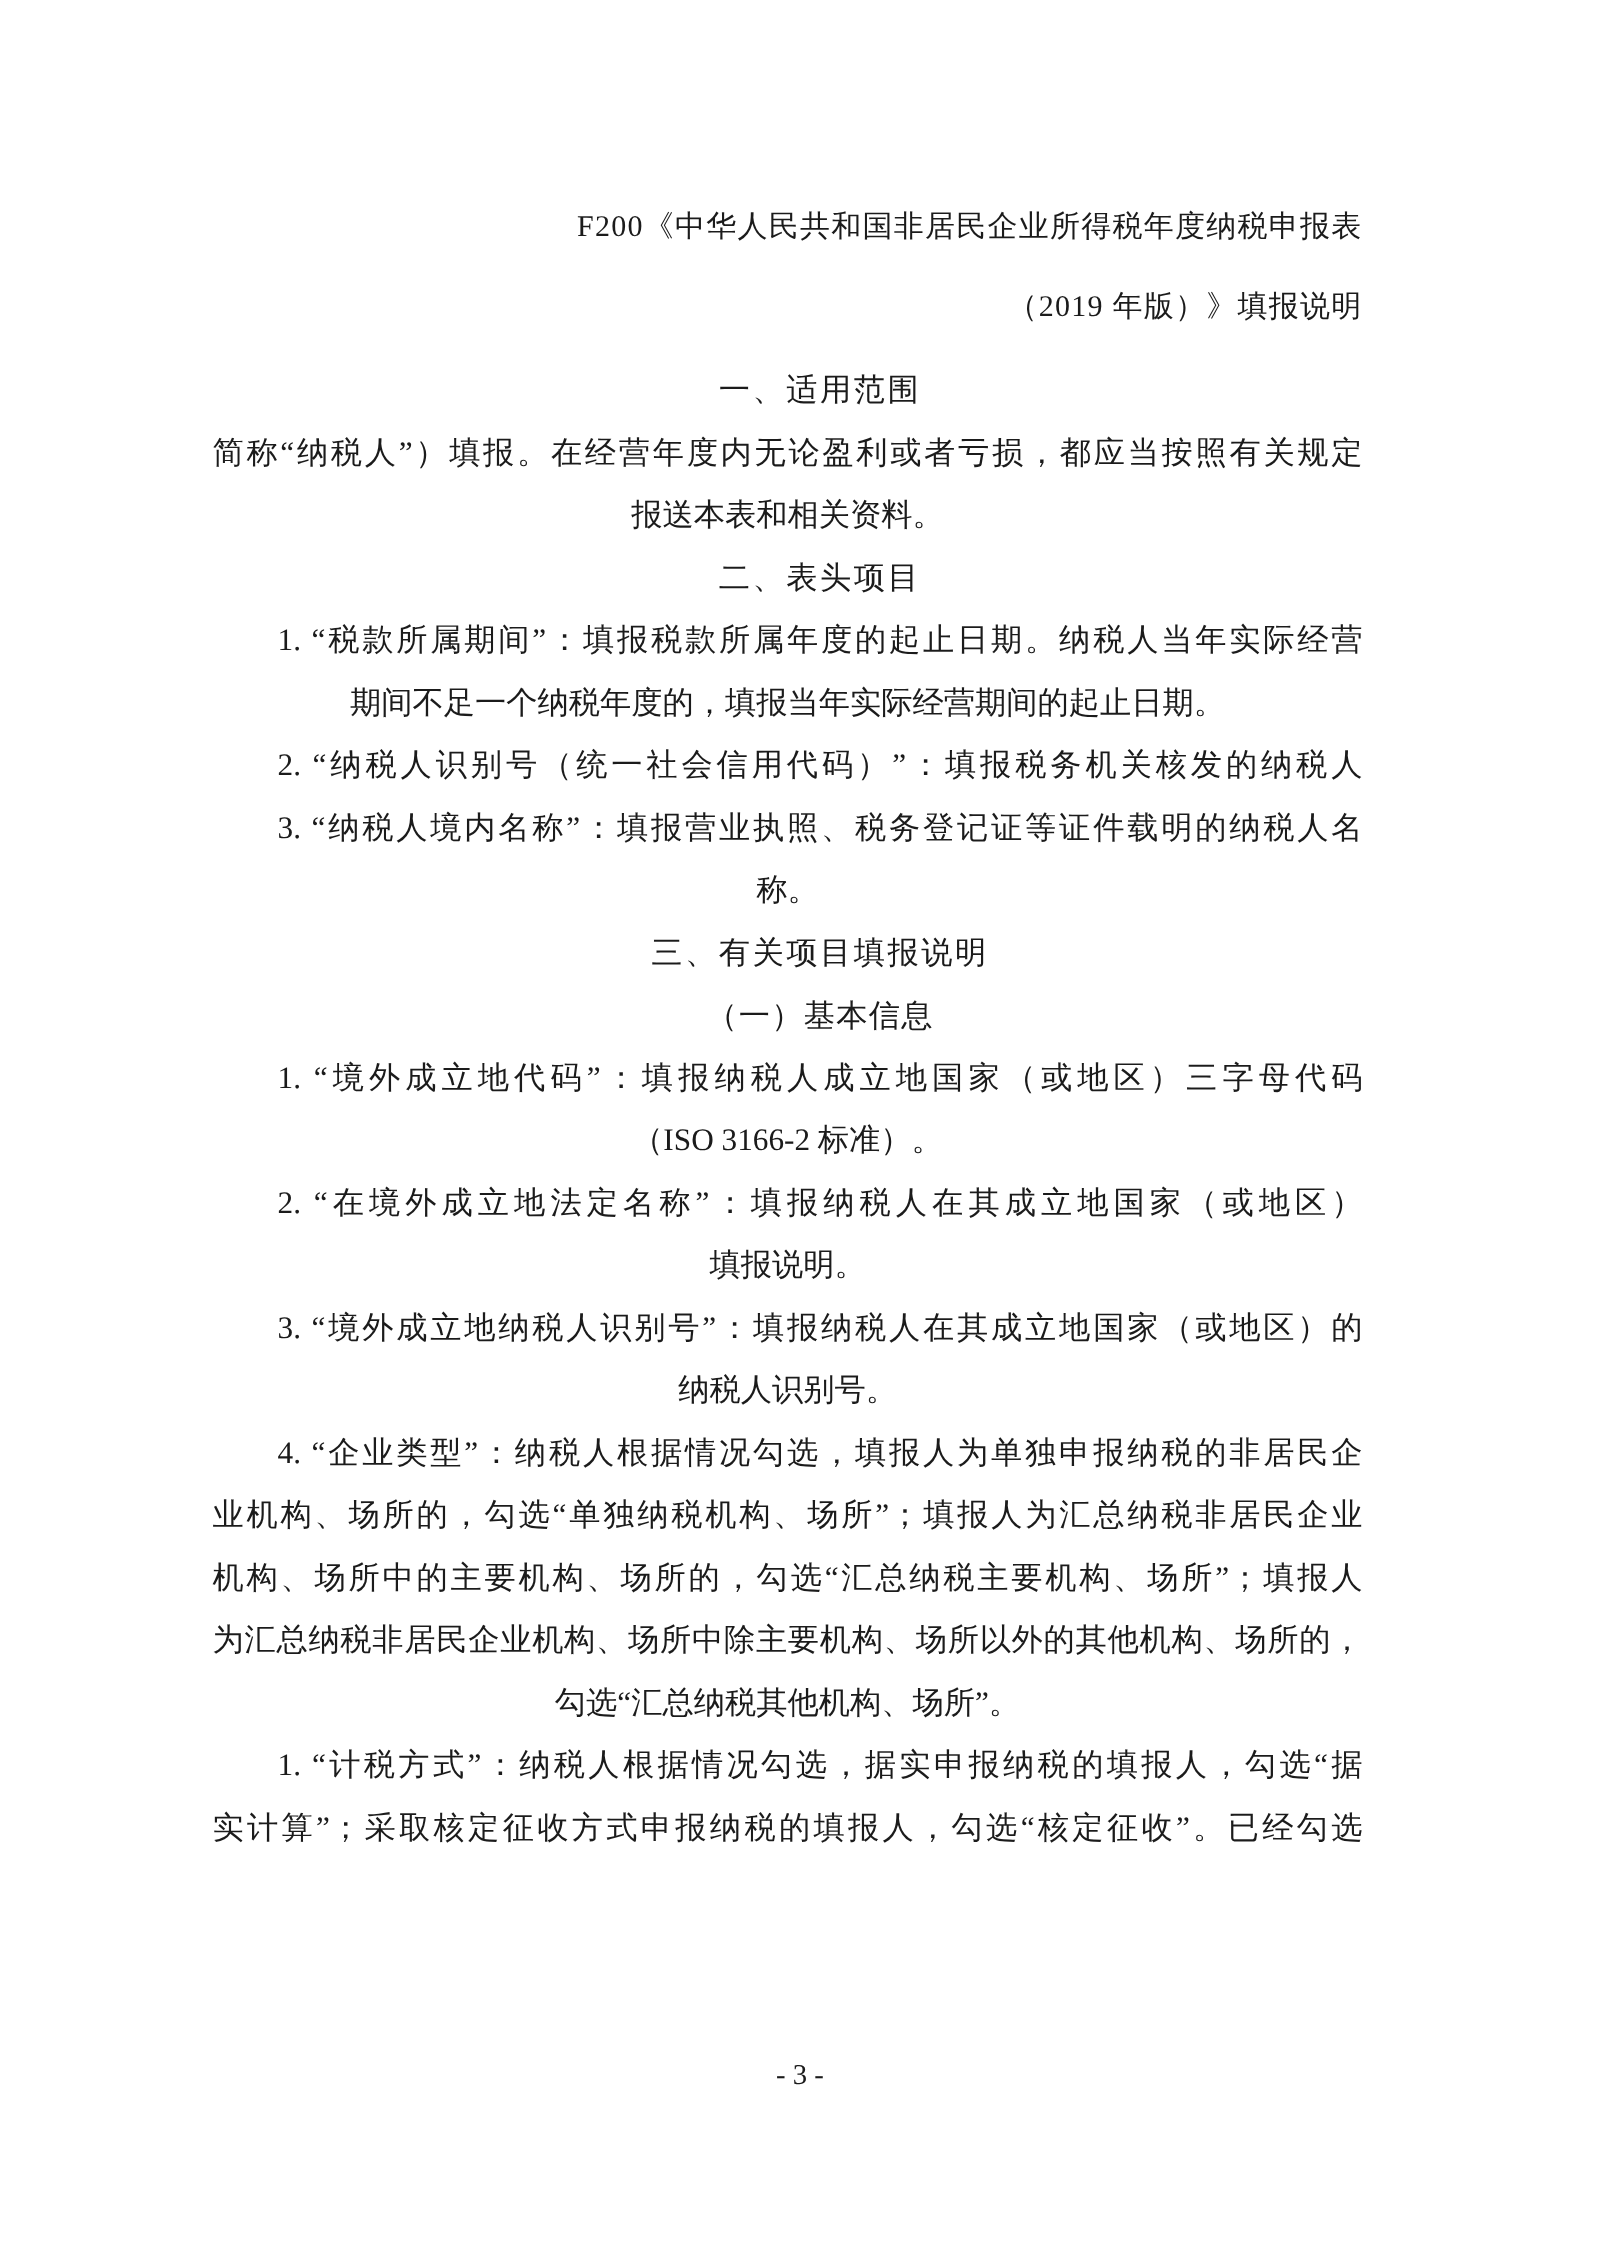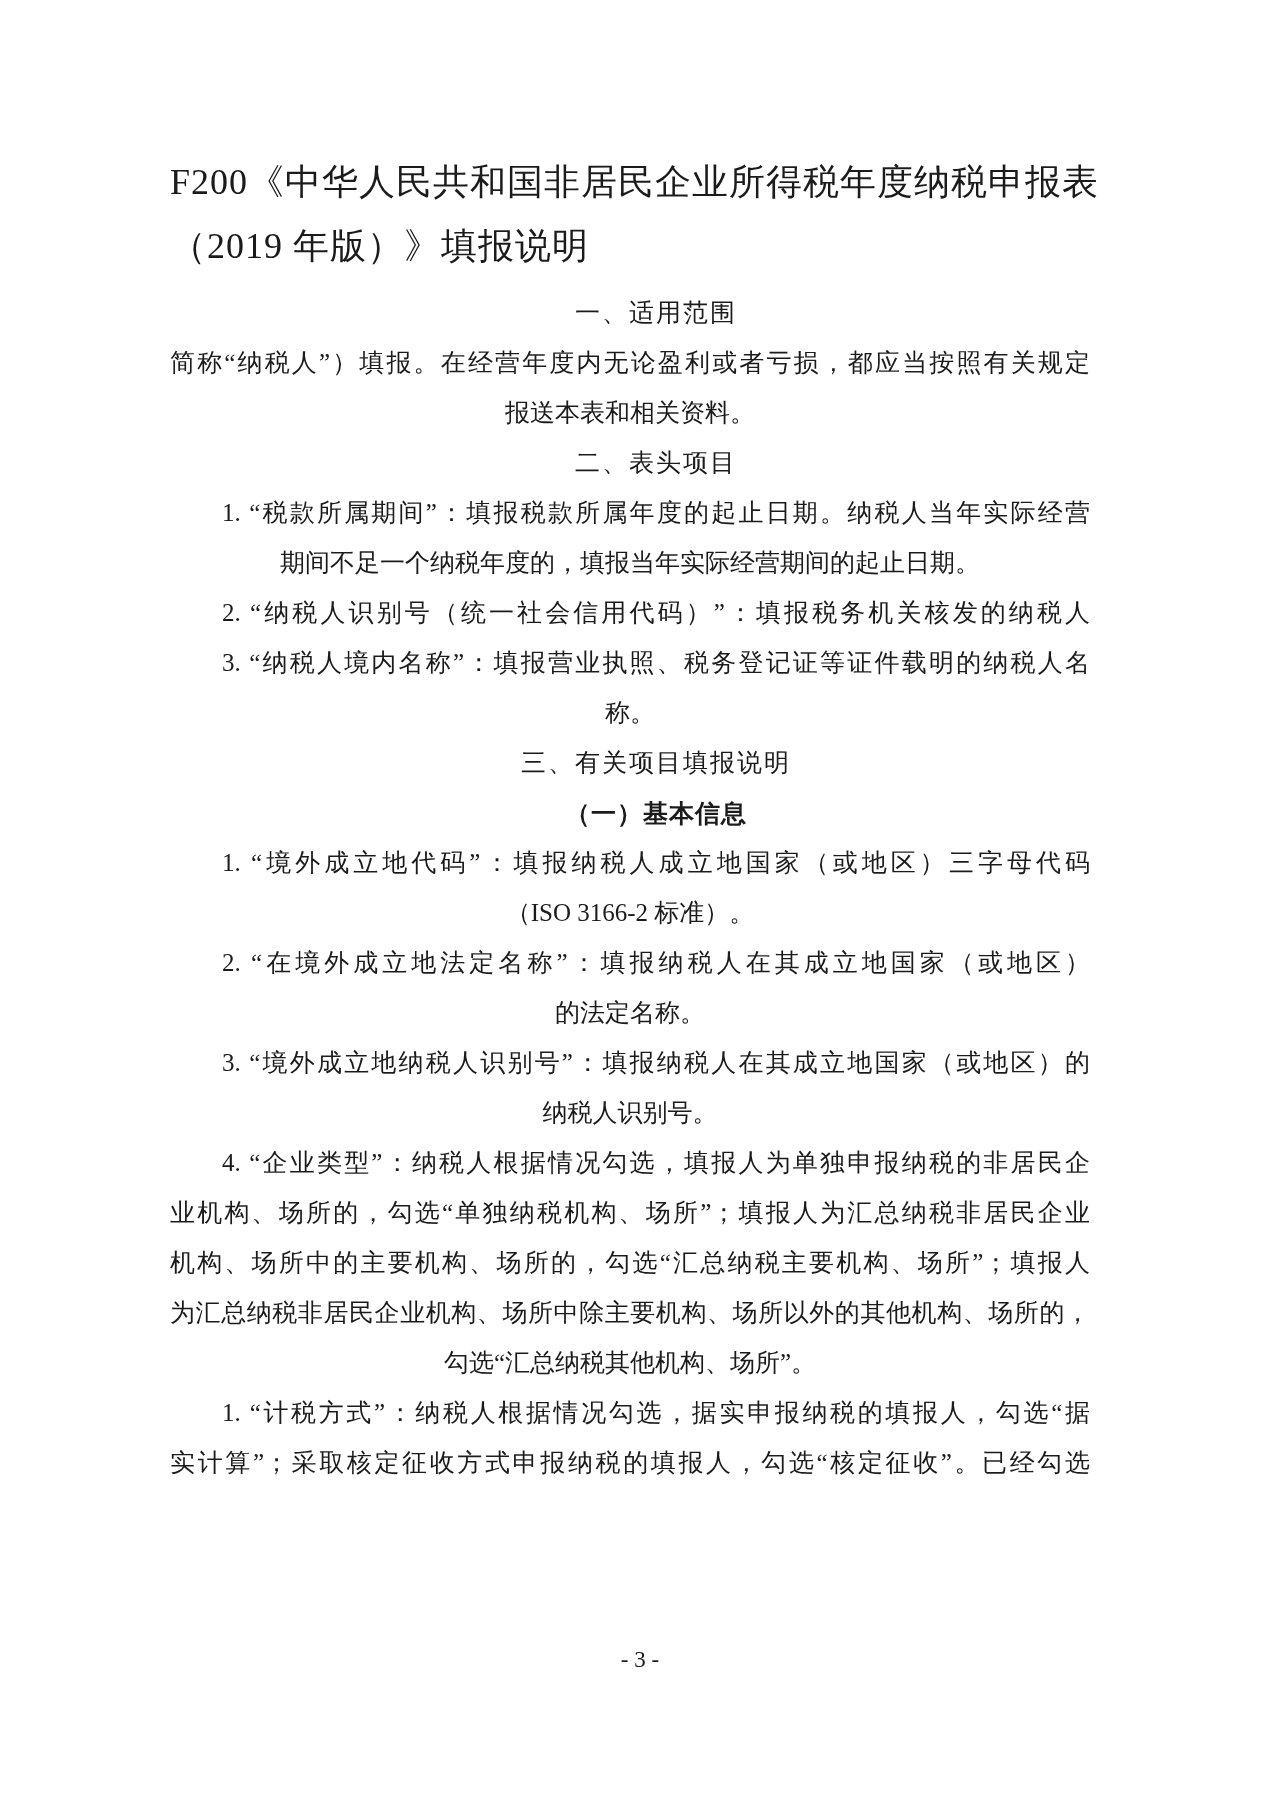--- a/index.html
+++ b/index.html
@@ -13,41 +13,41 @@
     overflow: hidden;
   }
   .page {
     position: absolute;
     top: 0; left: 0; right: 0; bottom: 0;
     padding: 150px 190px 0 170px;
     box-sizing: border-box;
   }
   .title-block { margin-bottom: 10px; }
   .title-line {
-    font-size: 36px;
+    font-size: 24px;
     line-height: 64px;
-    text-align: left;
+    text-align: right;
     letter-spacing: 1px;
     white-space: nowrap;
   }
   .doc-body .line {
     font-size: 25px;
     line-height: 50px;
     white-space: nowrap;
     text-align: center;
   }
   .doc-body .line.fill {
     text-align: justify;
     text-align-last: justify;
   }
   .doc-body .line.indent { text-indent: 52px; }
   .doc-body .line.h1 { letter-spacing: 2px; }
   .doc-body .line.h2 {
     font-family: "Liberation Sans", "DejaVu Sans", sans-serif;
-    font-weight: bold;
+    font-weight: normal;
     letter-spacing: 1px;
   }
   .footer {
     position: absolute;
     top: 1645px;
     left: 0;
     right: 0;
     text-align: center;
     font-size: 23px;
     line-height: 30px;
@@ -69,21 +69,21 @@
       <div class="line indent fill">1. “税款所属期间”：填报税款所属年度的起止日期。纳税人当年实际经营</div>
       <div class="line">期间不足一个纳税年度的，填报当年实际经营期间的起止日期。</div>
       <div class="line indent fill">2. “纳税人识别号（统一社会信用代码）”：填报税务机关核发的纳税人</div>
       <div class="line indent fill">3. “纳税人境内名称”：填报营业执照、税务登记证等证件载明的纳税人名</div>
       <div class="line">称。</div>
       <div class="line h1 indent">三、有关项目填报说明</div>
       <div class="line h2 indent">（一）基本信息</div>
       <div class="line indent fill">1. “境外成立地代码”：填报纳税人成立地国家（或地区）三字母代码</div>
       <div class="line">（ISO 3166-2 标准）。</div>
       <div class="line indent fill">2. “在境外成立地法定名称”：填报纳税人在其成立地国家（或地区）</div>
-      <div class="line">的法定名称。</div>
+      <div class="line">填报说明。</div>
       <div class="line indent fill">3. “境外成立地纳税人识别号”：填报纳税人在其成立地国家（或地区）的</div>
       <div class="line">纳税人识别号。</div>
       <div class="line indent fill">4. “企业类型”：纳税人根据情况勾选，填报人为单独申报纳税的非居民企</div>
       <div class="line fill">业机构、场所的，勾选“单独纳税机构、场所”；填报人为汇总纳税非居民企业</div>
       <div class="line fill">机构、场所中的主要机构、场所的，勾选“汇总纳税主要机构、场所”；填报人</div>
       <div class="line fill">为汇总纳税非居民企业机构、场所中除主要机构、场所以外的其他机构、场所的，</div>
       <div class="line">勾选“汇总纳税其他机构、场所”。</div>
       <div class="line indent fill">1. “计税方式”：纳税人根据情况勾选，据实申报纳税的填报人，勾选“据</div>
       <div class="line fill">实计算”；采取核定征收方式申报纳税的填报人，勾选“核定征收”。已经勾选</div>
     </div>

